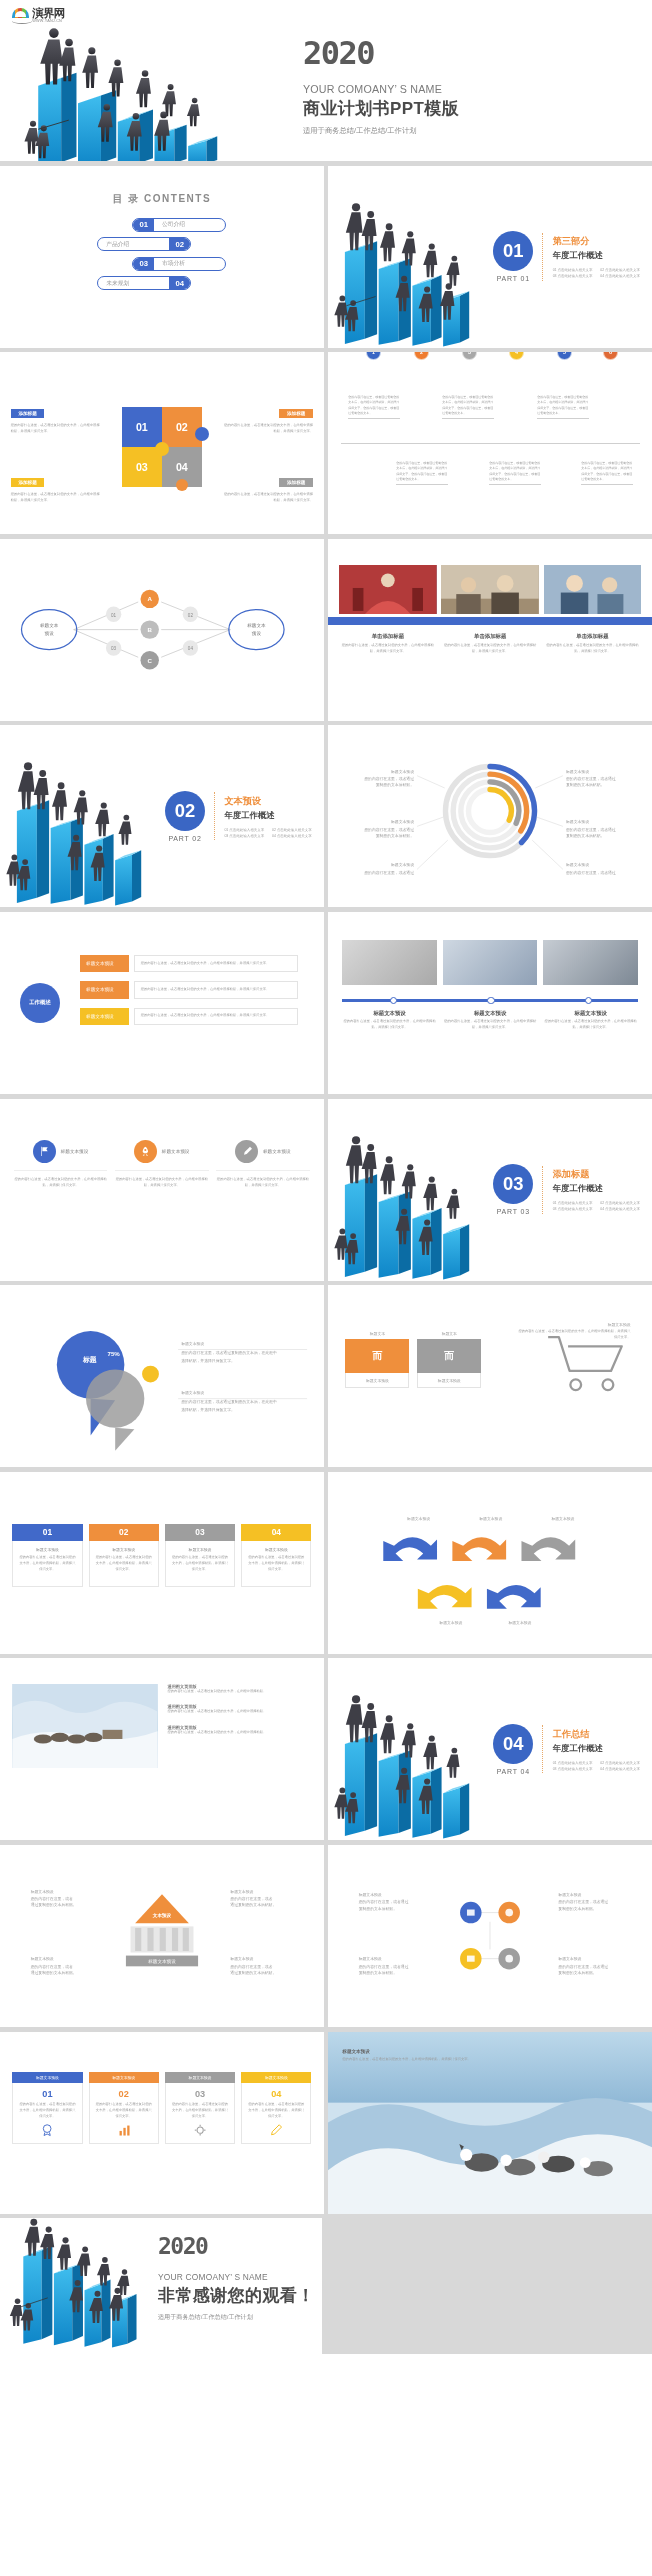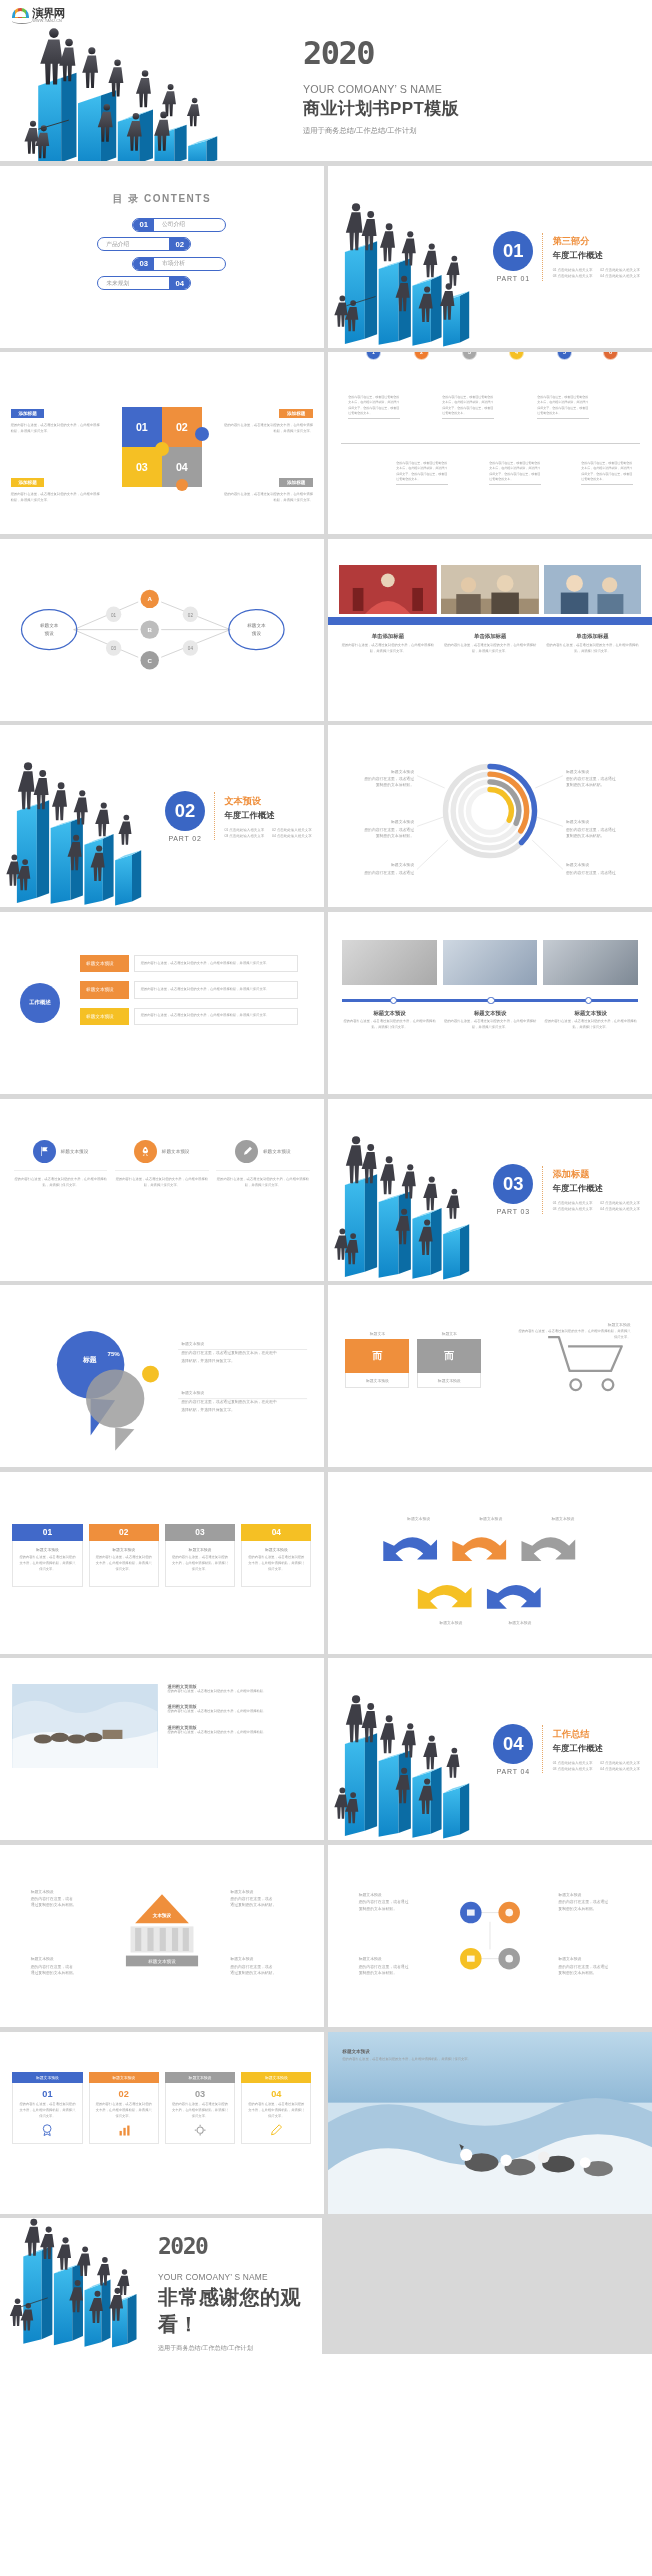--- a/index.html
+++ b/index.html
@@ -1217,21 +1217,21 @@
           <g transform="translate(20,110) scale(0.72)">
               <circle cx="9" cy="6" r="5"></circle>
               <path d="M3 13 h12 l3 20 -5 0 -1 18 -4 0 -1 -18 -1 0 -1 18 -4 0 -1 -18 -5 0 z"></path>
             </g>
         </g>
         <line x1="16" y1="116" x2="52" y2="104" stroke="#333" stroke-width="1"></line>
       </svg>
       <div class="ty-text">
         <div class="big-year" style="font-size:23px">2020</div>
         <div class="eng-name" style="font-size:8.4px">YOUR COMOANY’ S NAME</div>
-        <div class="cn-title" style="font-size:20px">非常感谢您的观看！</div>
+        <div class="cn-title" style="font-size:17px">非常感谢您的观看！</div>
         <div class="cn-sub" style="font-size:6.1px">适用于商务总结/工作总结/工作计划</div>
       </div>
     </div>
     <div class="ty-right"></div>
   </div>
 
 </div>
 
 
 </body></html>

